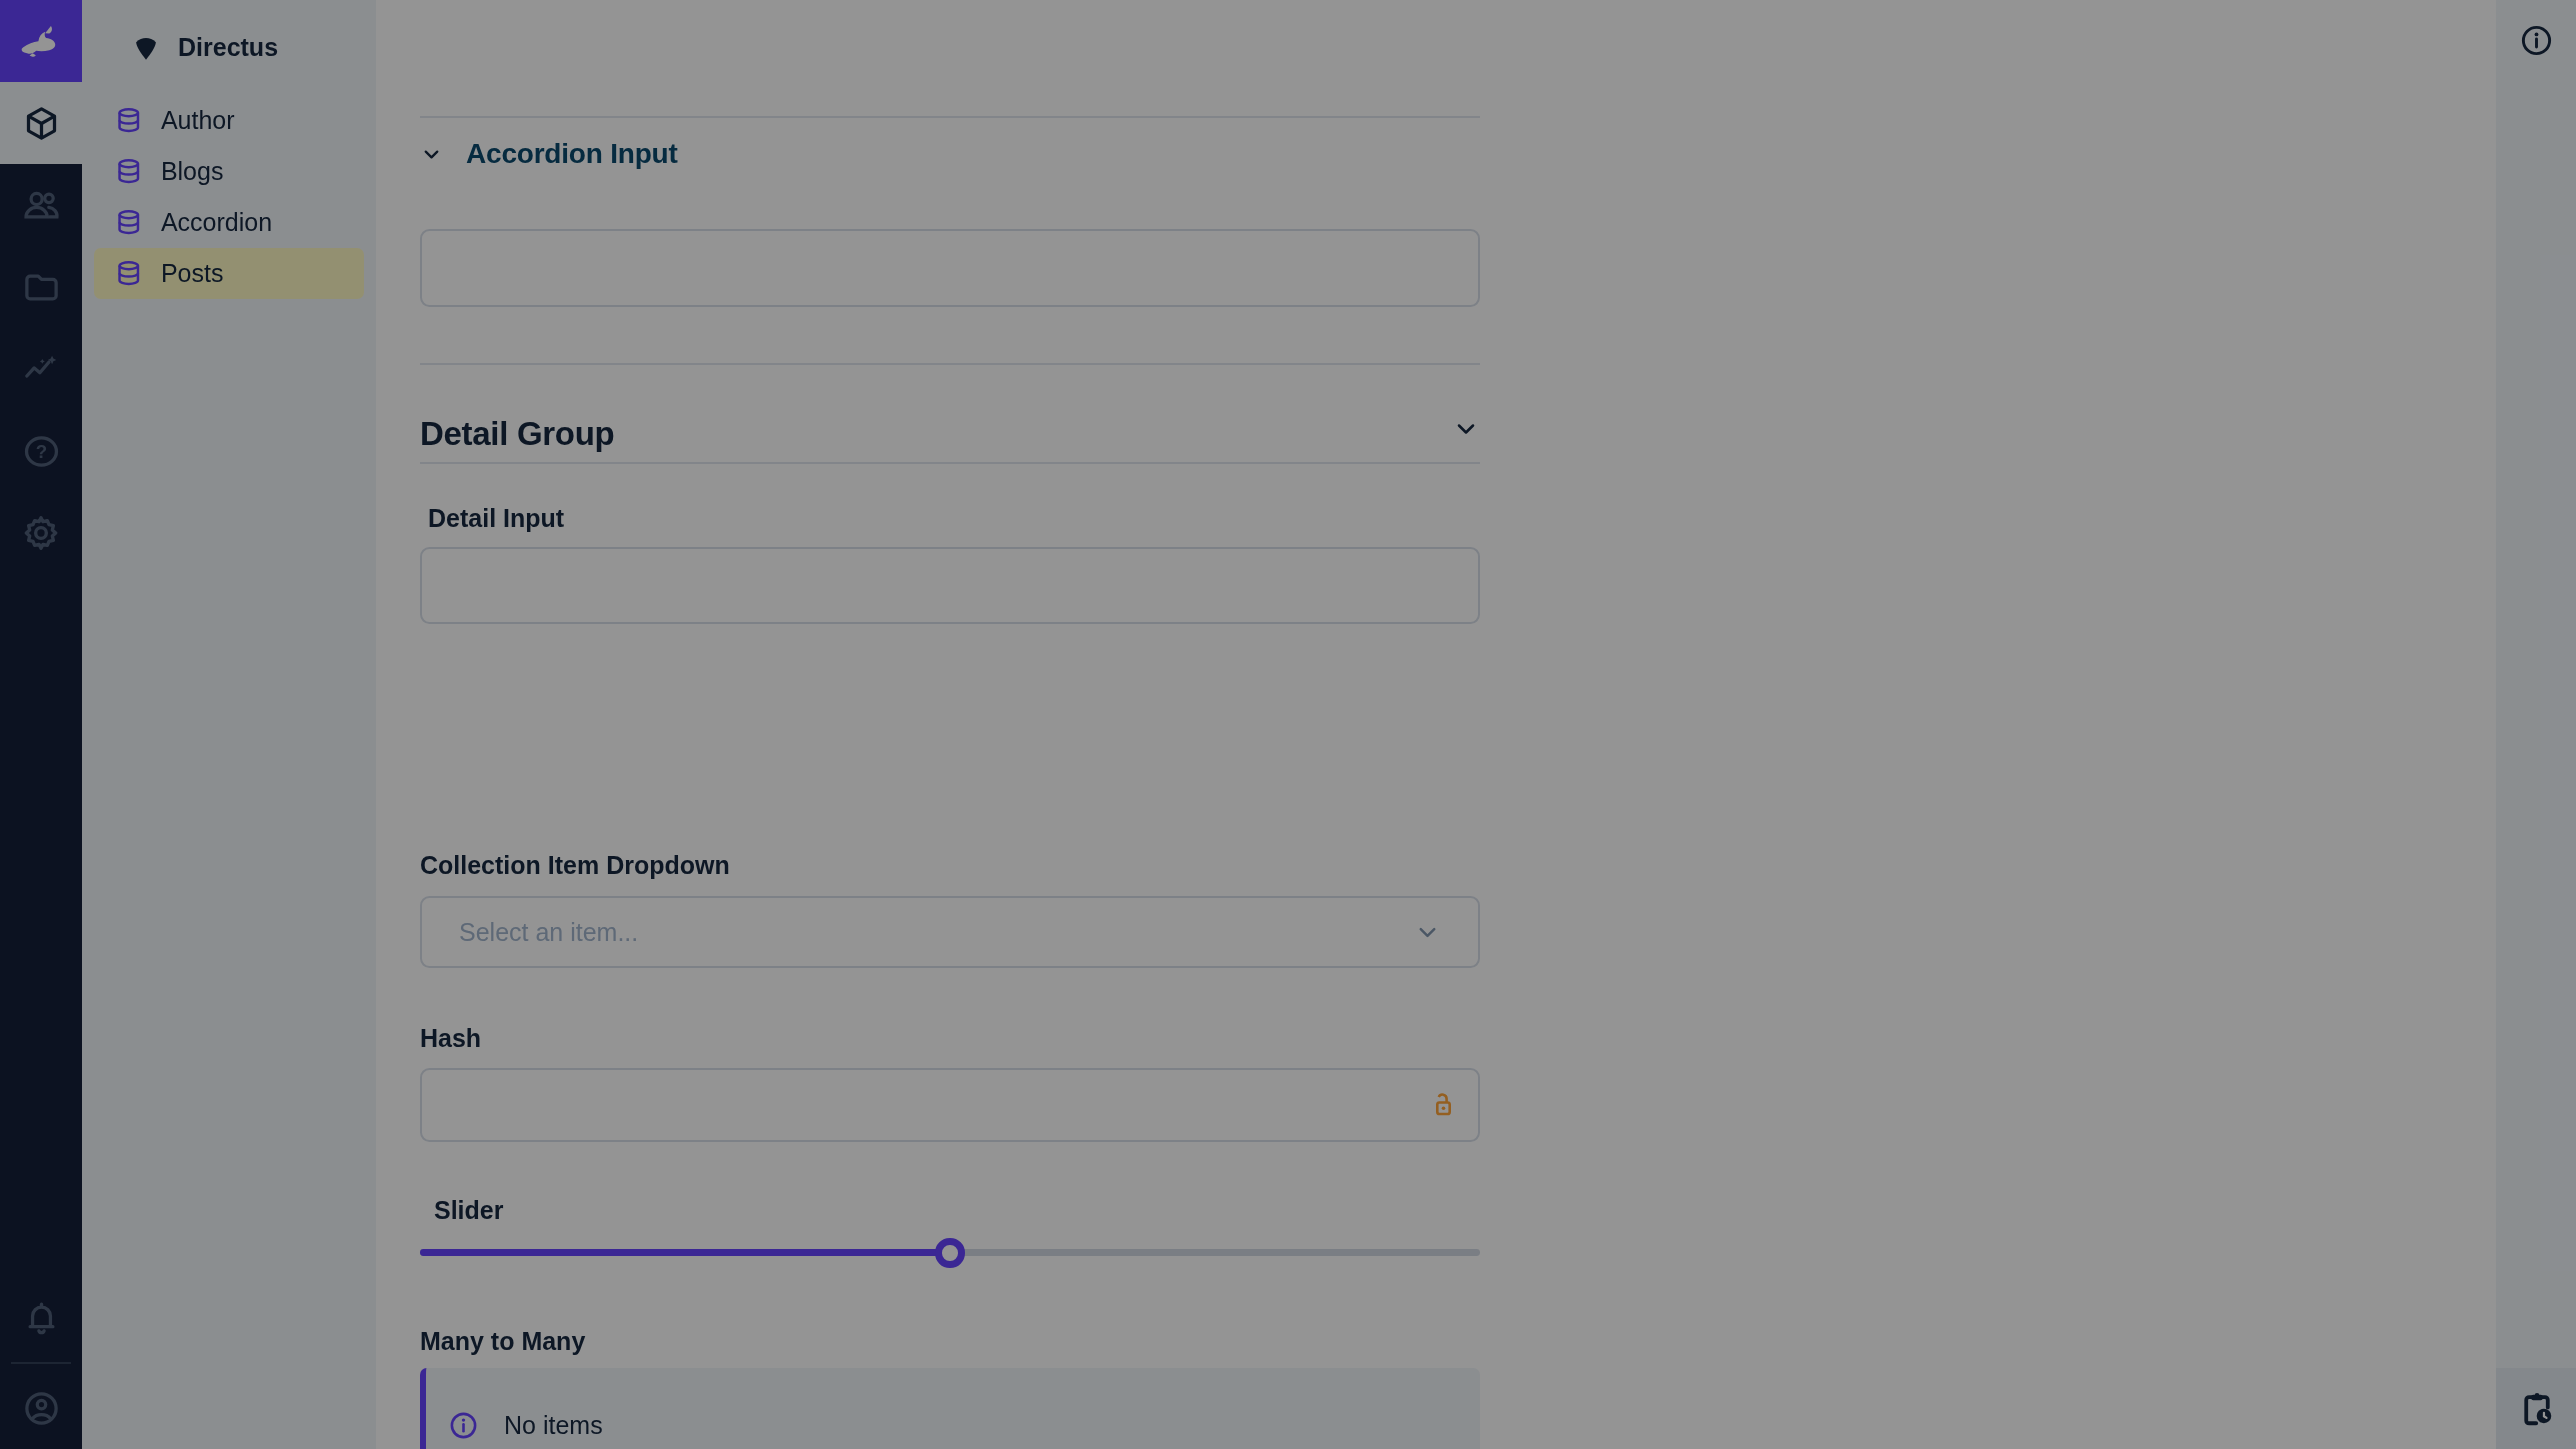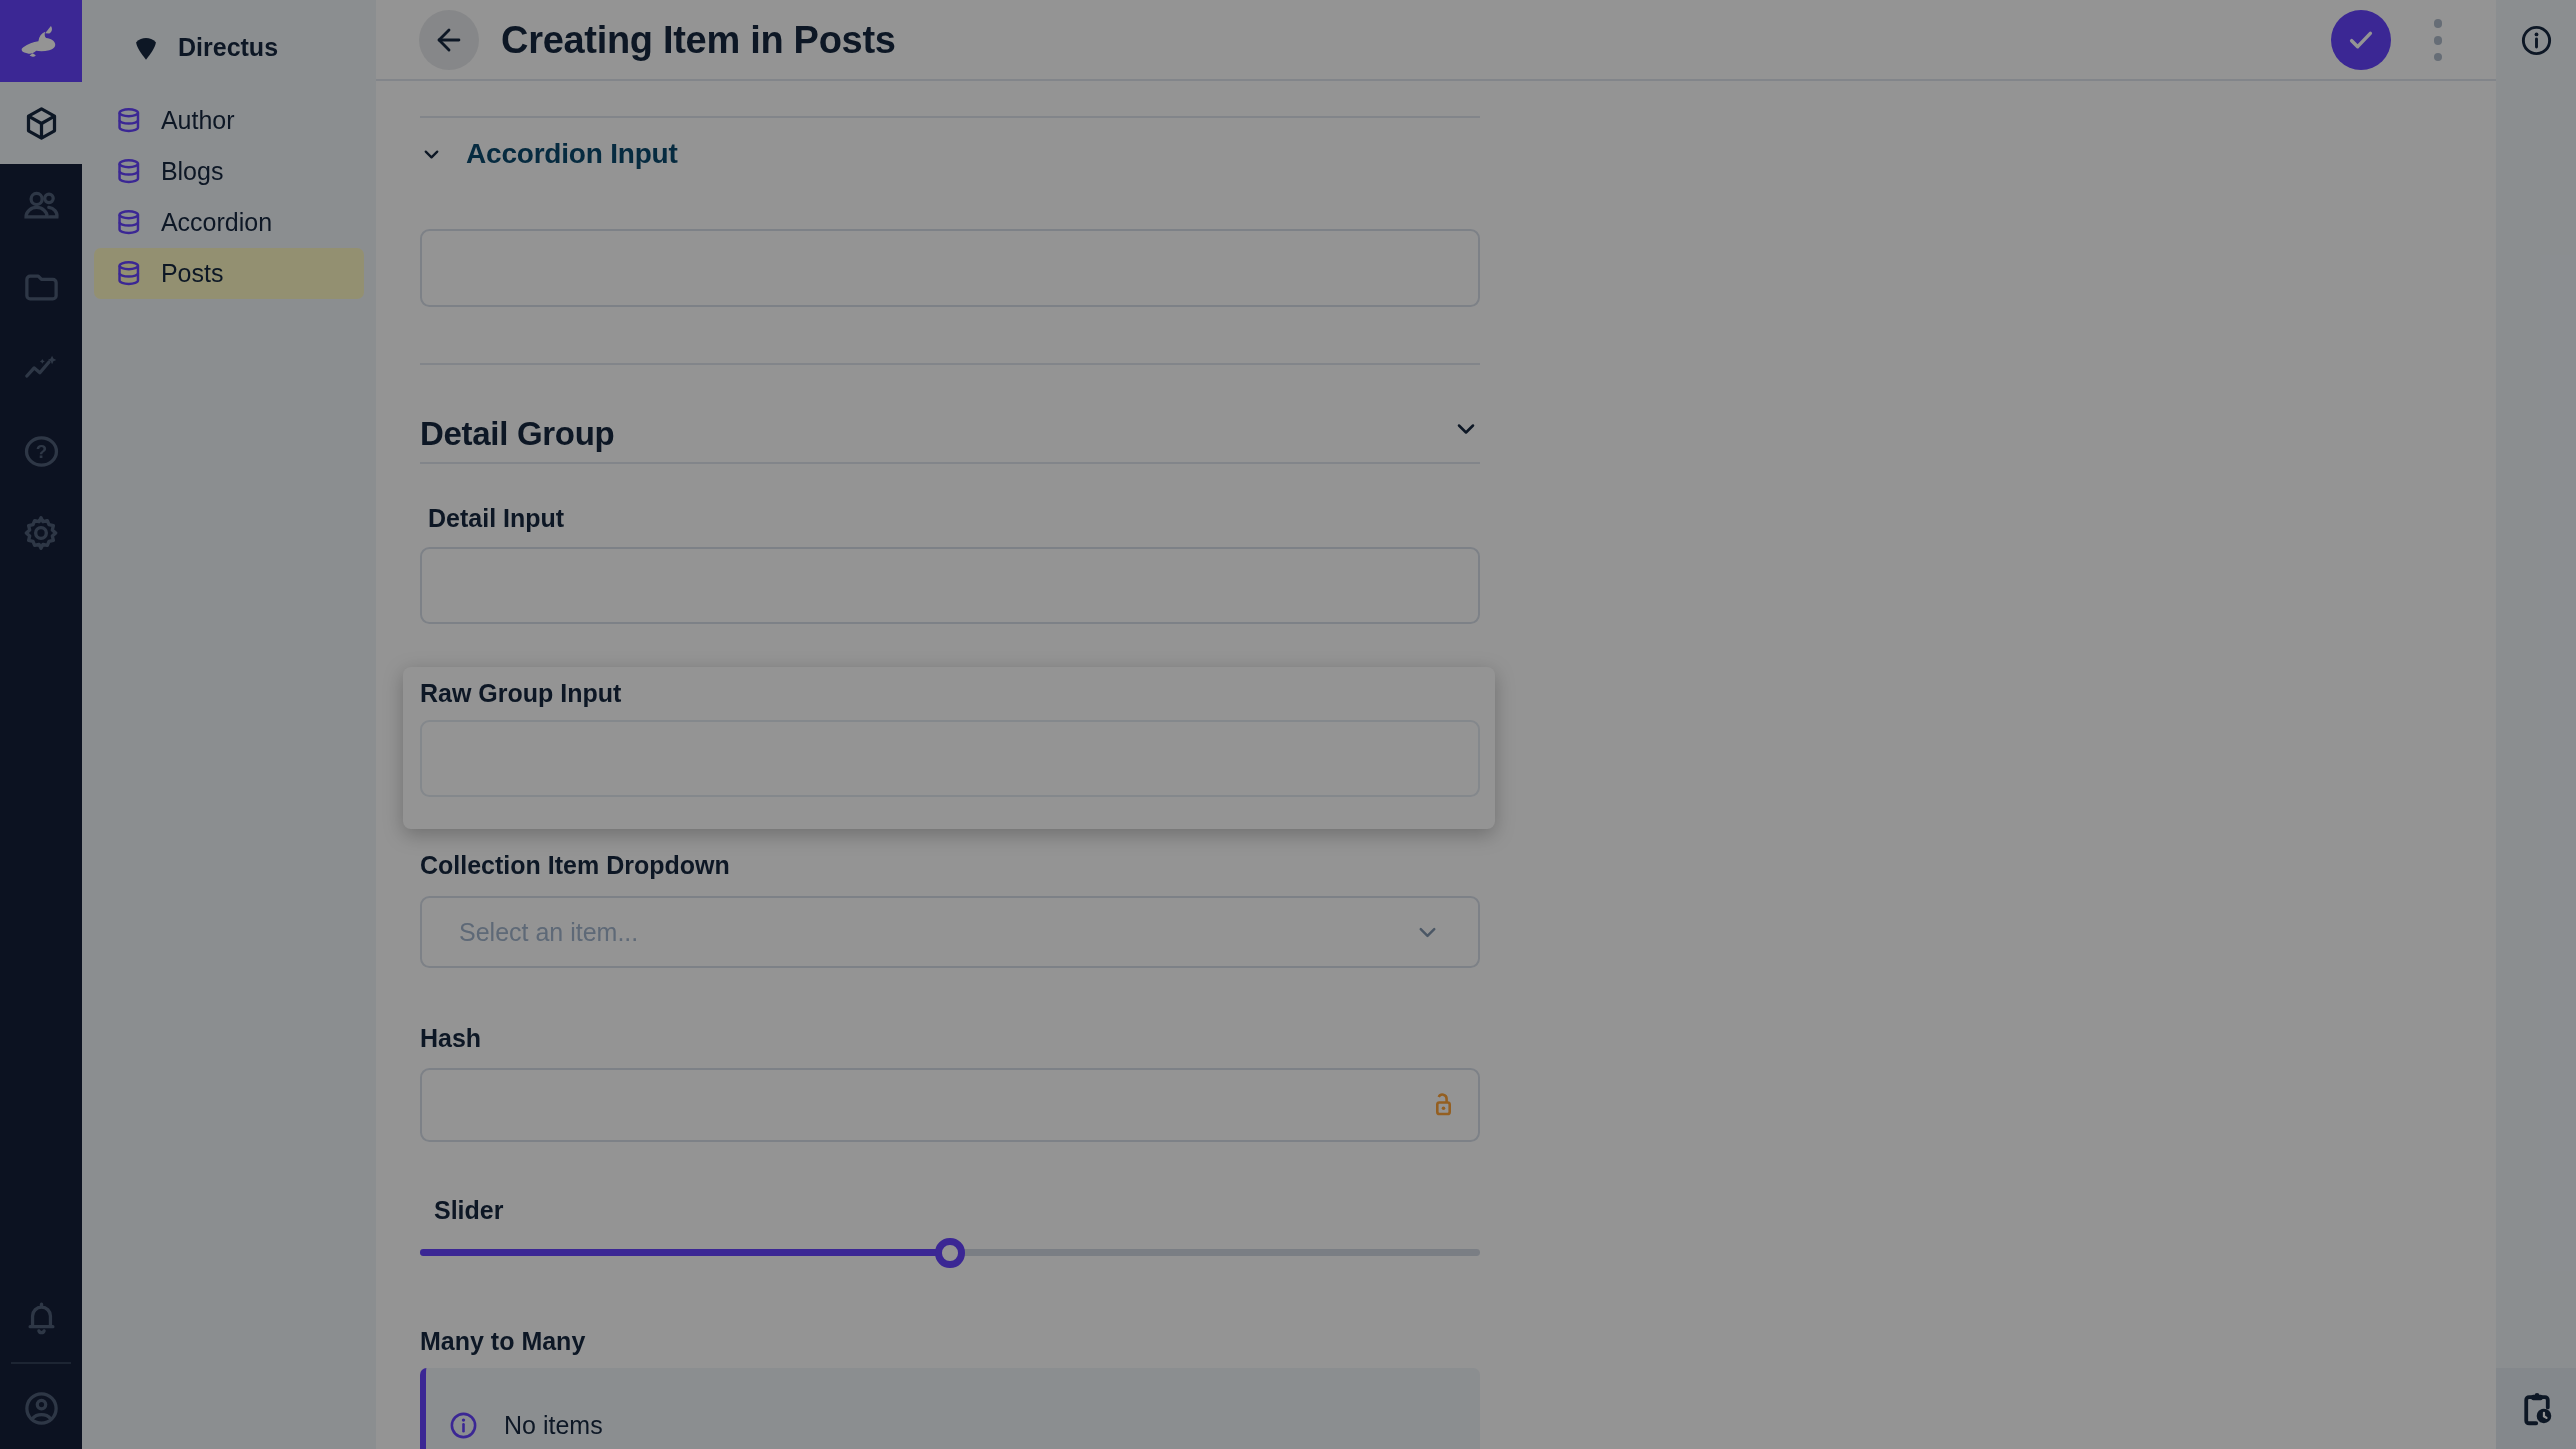--- a/index.html
+++ b/index.html
@@ -283,43 +283,20 @@
             <ellipse cx="12" cy="5.5" rx="7.5" ry="2.8"></ellipse>
             <path d="M4.5 5.5v6c0 1.55 3.36 2.8 7.5 2.8s7.5-1.25 7.5-2.8v-6"></path>
             <path d="M4.5 11.5v6c0 1.55 3.36 2.8 7.5 2.8s7.5-1.25 7.5-2.8v-6"></path>
           </svg>
         </span>
         <span class="label">Posts</span>
       </div>
     </div>
   </div>
 
-  <div class="header">
-    <div class="back-btn">
-      <span>
-        <svg width="34" height="34" viewBox="0 0 24 24" fill="none" stroke="currentColor" stroke-width="2" stroke-linecap="round" stroke-linejoin="round">
-          <path d="M12 5l-7 7 7 7"></path>
-            <path d="M5 12h14"></path>
-        </svg>
-      </span>
-    </div>
-    <div class="page-title">Creating Item in Posts</div>
-    <div class="check-btn">
-      <span>
-        <svg width="32" height="32" viewBox="0 0 24 24" fill="none" stroke="#ffffff" stroke-width="2.6" stroke-linecap="round" stroke-linejoin="round">
-          <path d="M5 12.5l4.5 4.5 9.5-10"></path>
-        </svg>
-      </span>
-    </div>
-    <div class="more-btn">
-      <i></i>
-        <i></i>
-        <i></i>
-    </div>
-  </div>
 
   <div class="right-strip">
     <div class="strip-info-btn">
       <span>
         <svg width="35" height="35" viewBox="0 0 24 24" fill="none" stroke="currentColor" stroke-width="2">
           <circle cx="12" cy="12" r="9"></circle>
           <path d="M12 11v5.5" stroke-linecap="round"></path>
           <circle cx="12" cy="7.8" r="1.3" fill="currentColor" stroke="none"></circle>
         </svg>
       </span>
@@ -368,26 +345,20 @@
 
     <div class="divider" style="top:381px"></div>
 
     <div class="row-abs" style="left:44px; top:423px; height:31px;margin-left:8px;">
       <span class="field-label">Detail Input</span>
     </div>
     <div class="row-abs" style="left:44px; top:466px; width:1060px; height:77px;">
       <input class="text-input" type="text" style="">
     </div>
 
-    <div class="spotlight-card">
-      <span class="field-label">Raw Group Input</span>
-      <div class="input-holder">
-        <input class="text-input" type="text" style="">
-      </div>
-    </div>
 
     <div class="row-abs" style="left:44px; top:770px; height:31px;">
       <span class="field-label">Collection Item Dropdown</span>
     </div>
     <div class="dropdown">
       <span class="placeholder">Select an item...</span>
       <span class="dd-chevron">
         <svg width="27" height="27" viewBox="0 0 24 24" fill="none" stroke="currentColor" stroke-width="2.2" stroke-linecap="round" stroke-linejoin="round">
           <path d="M6 9l6 6 6-6"></path>
         </svg>

